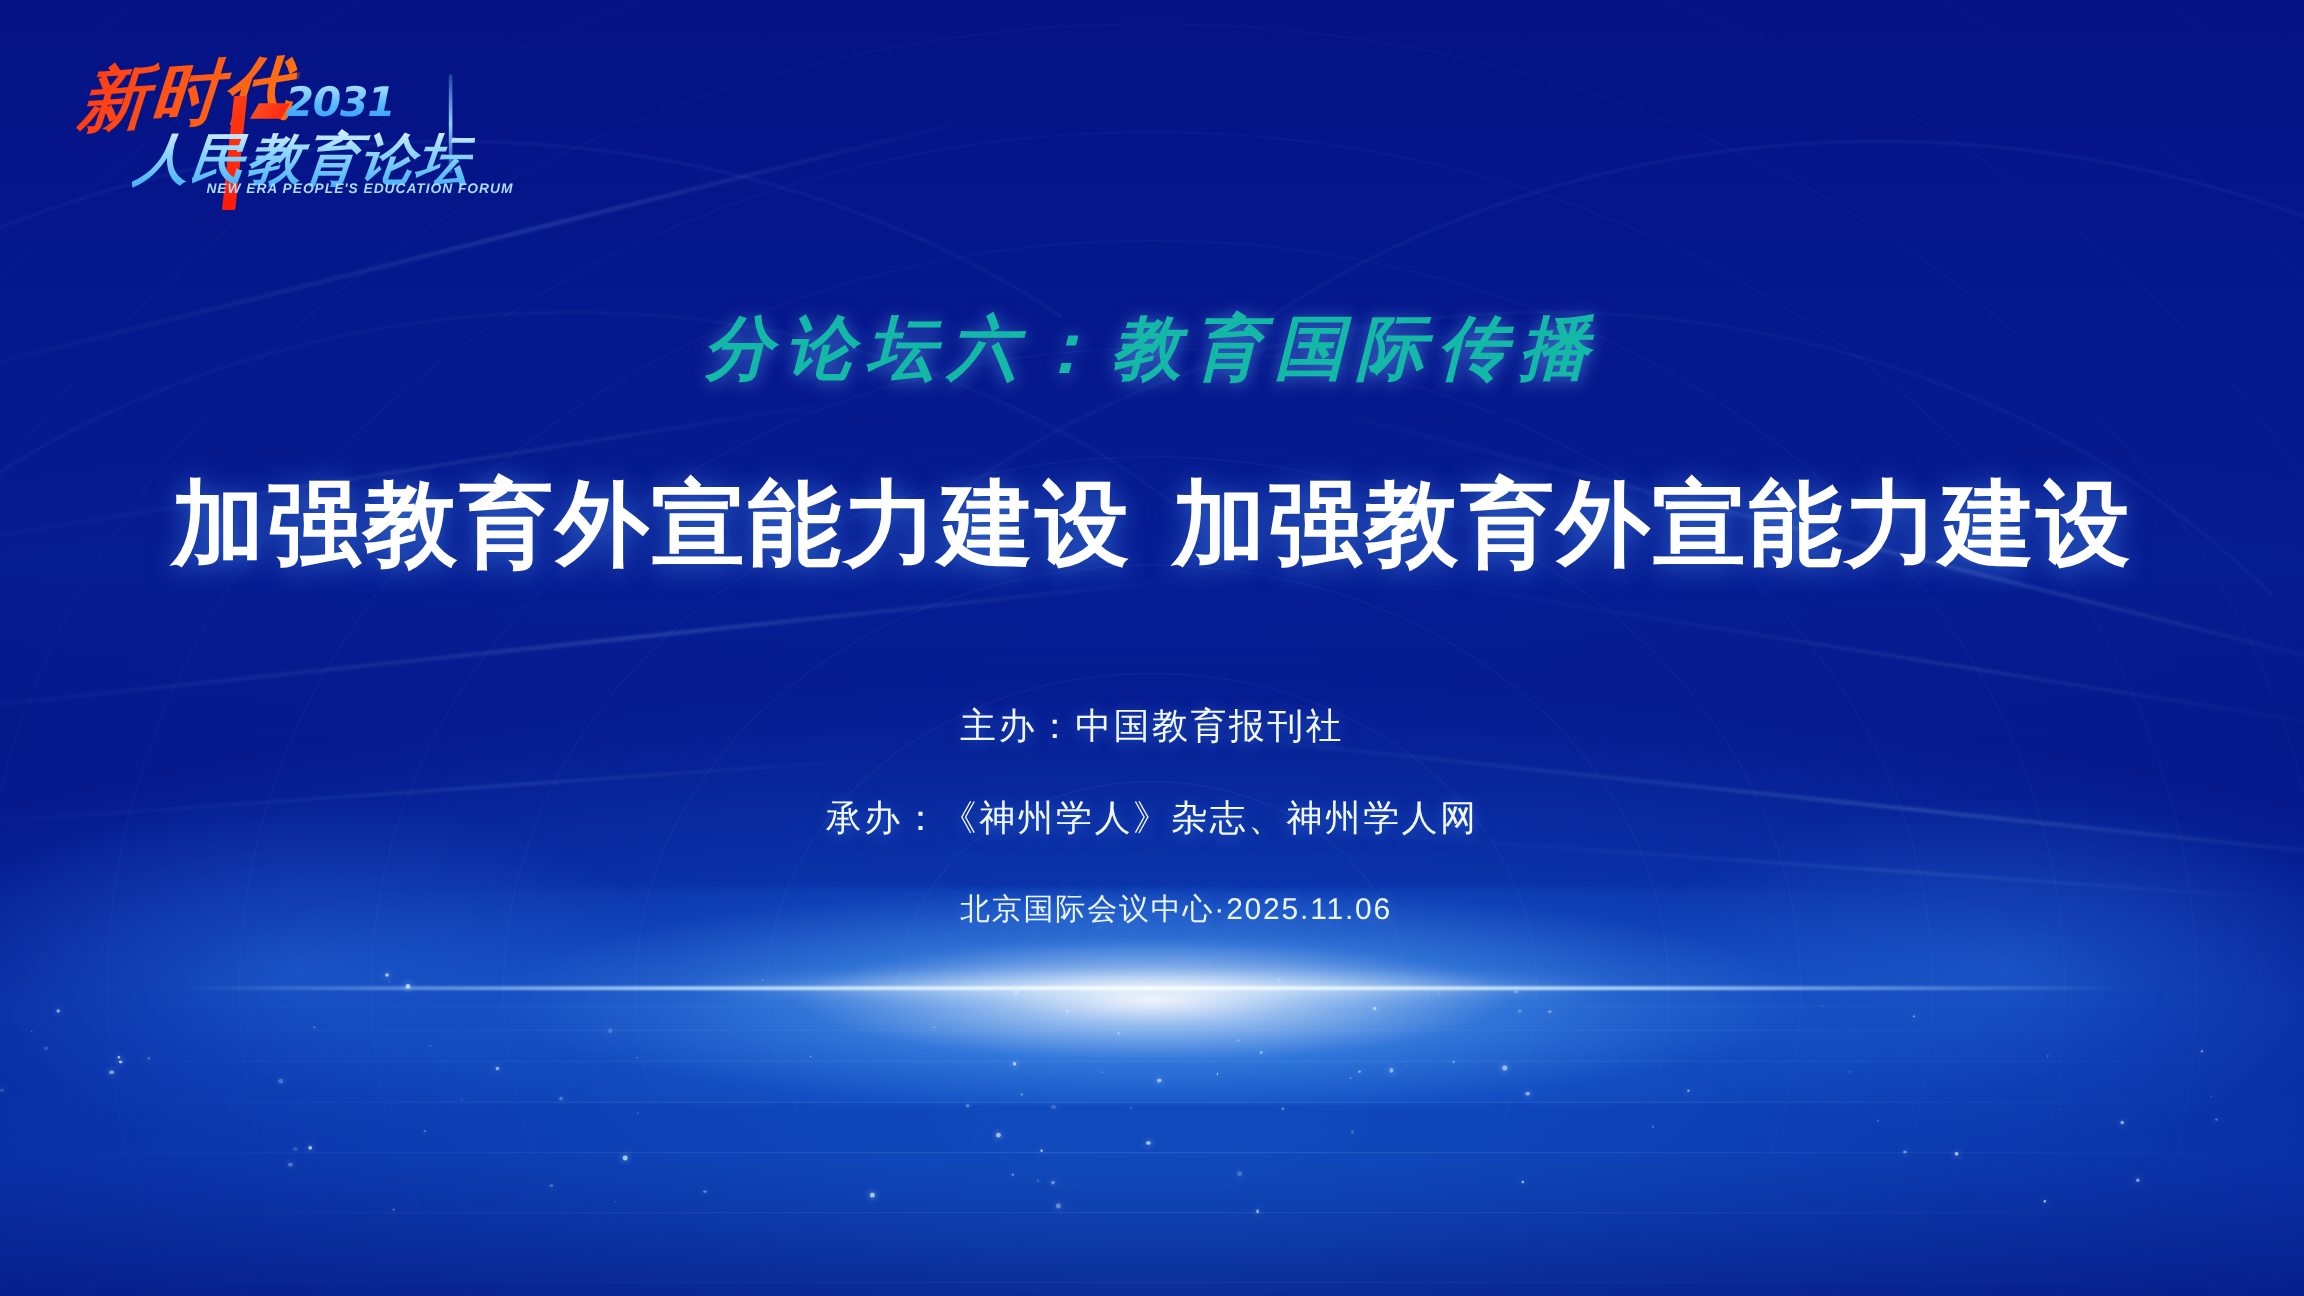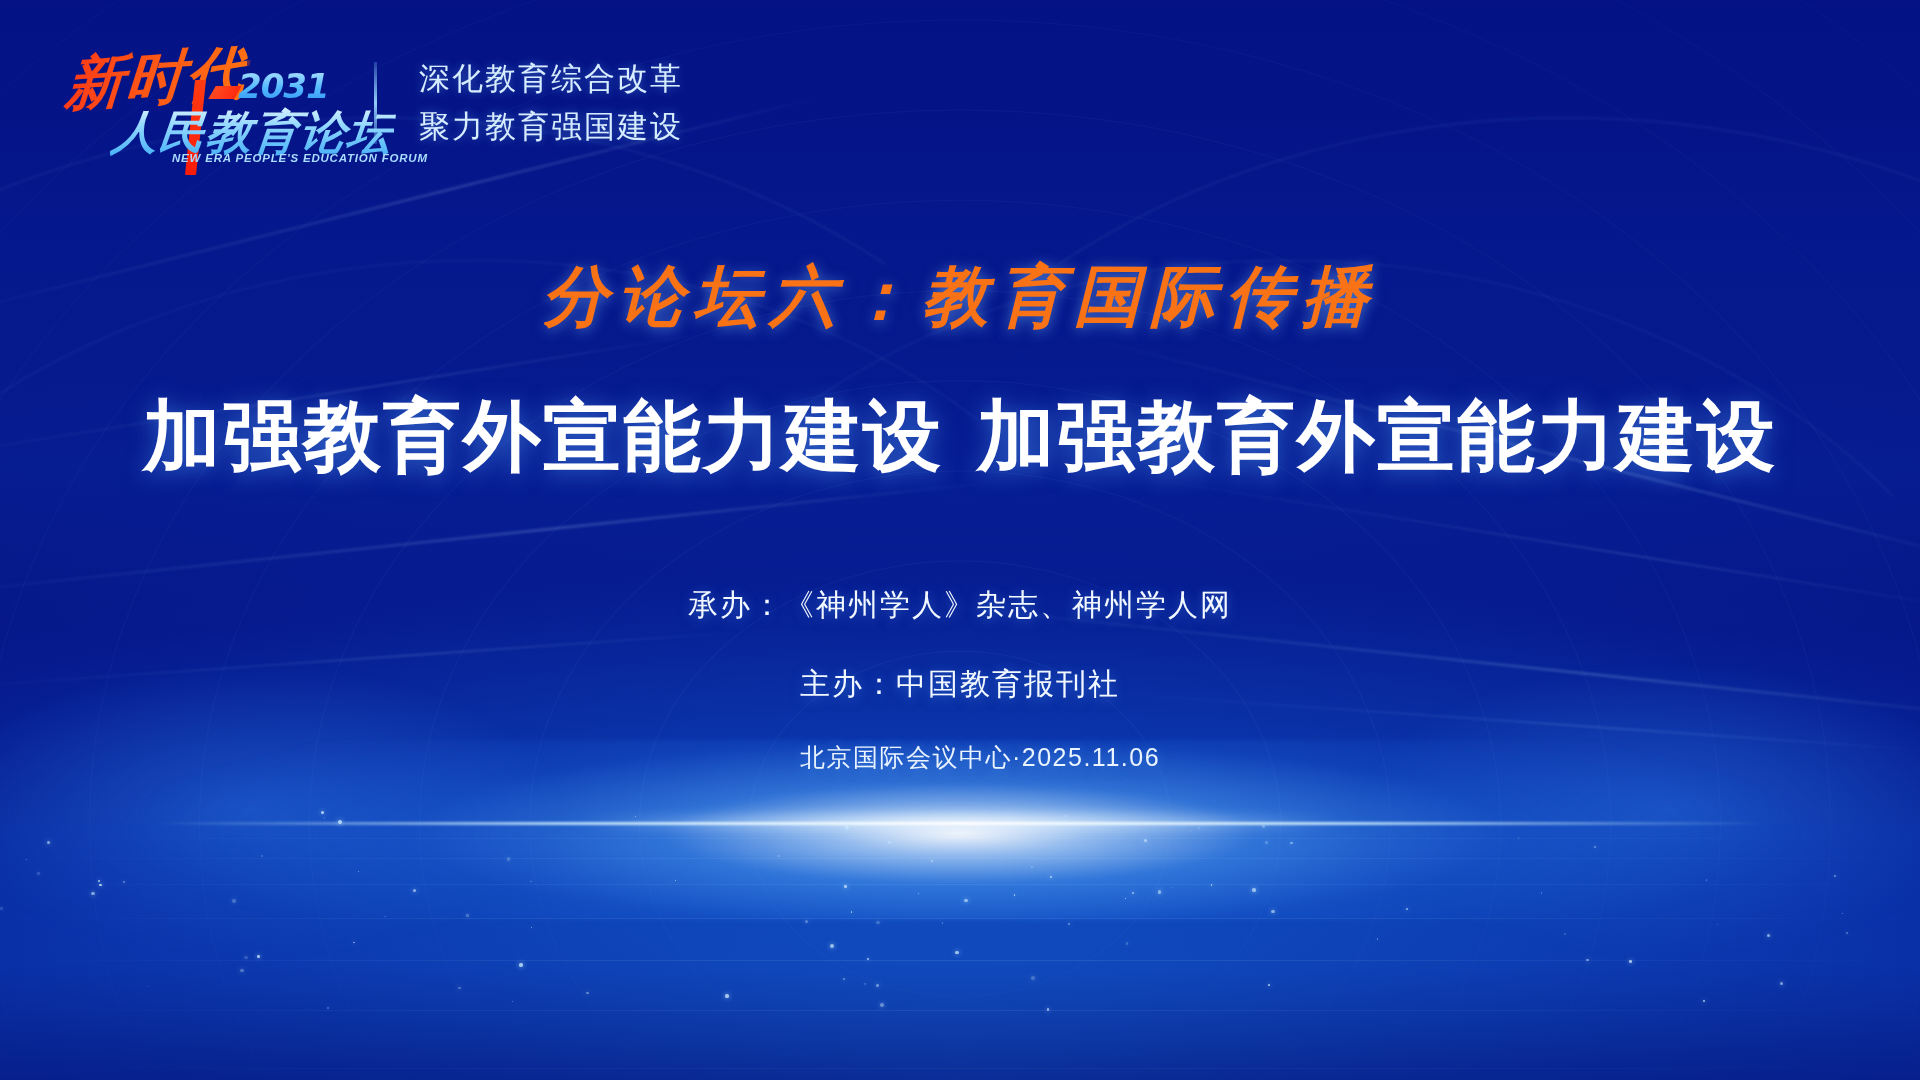--- a/index.html
+++ b/index.html
@@ -169,22 +169,22 @@
     text-shadow: 0 0 10px rgba(120,190,255,0.45);
     white-space: nowrap;
   }
 
   
   .main { position: absolute; left:0; right:0; top: 0; z-index: 20; text-align:center; }
 
   .forum-title {
     position: absolute; left: 0; right: 0; top: 252px;
     font-family: "Liberation Serif", "DejaVu Serif", serif;
-    font-size: 66px; font-weight: 700; font-style: italic;
-    color: #f97316; letter-spacing: 10px;
+    font-size: 58px; font-weight: 700; font-style: italic;
+    color: #14b8a6; letter-spacing: 10px;
     text-shadow: 0 2px 14px rgba(120,190,255,0.55);
     white-space: nowrap;
   }
   .headline {
     position: absolute; left: 0; right: 0; top: 385px;
     font-family: "Liberation Sans", "DejaVu Sans", sans-serif;
     font-size: 78px; font-weight: 700; letter-spacing: 2px;
     color: #ffffff;
     text-shadow: 0 3px 22px rgba(90,170,255,0.55);
     white-space: nowrap;
@@ -356,33 +356,29 @@
   <div class="header">
     <div class="logo-block">
       <div class="logo-xsd">新时代</div>
       <div class="logo-slash"></div>
       <div class="logo-redbar"></div>
       <div class="logo-2025">2031</div>
       <div class="logo-rmjylt">人民教育论坛</div>
       <div class="logo-en">NEW ERA PEOPLE'S EDUCATION FORUM</div>
     </div>
     <div class="logo-divider"></div>
-    <div class="slogan">
-      <div>深化教育综合改革</div>
-      <div>聚力教育强国建设</div>
-    </div>
   </div>
 
   <div class="main">
     <div class="forum-title">分论坛六：教育国际传播</div>
 
     <div class="headline">
       <span>加强教育外宣能力建设</span><span class="gap"></span><span>加强教育外宣能力建设</span>
     </div>
 
     <div class="credits">
+      <div class="credit-line credit-1">主办：中国教育报刊社</div>
       <div class="credit-line credit-2">承办：《神州学人》杂志、神州学人网</div>
-      <div class="credit-line credit-1">主办：中国教育报刊社</div>
       <div class="credit-line credit-3">北京国际会议中心·2025.11.06</div>
     </div>
   </div>
 
 </div>
 
 </body></html>

